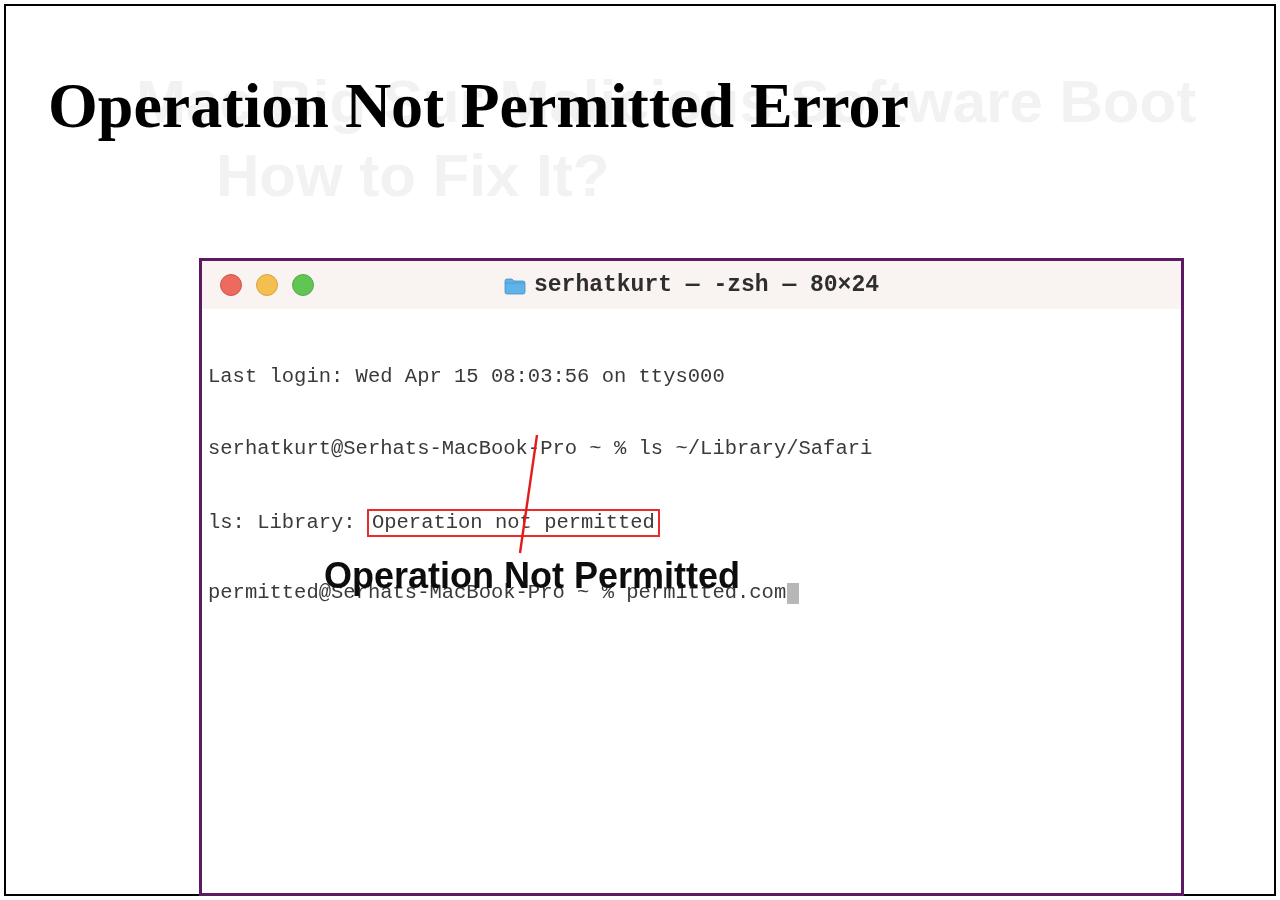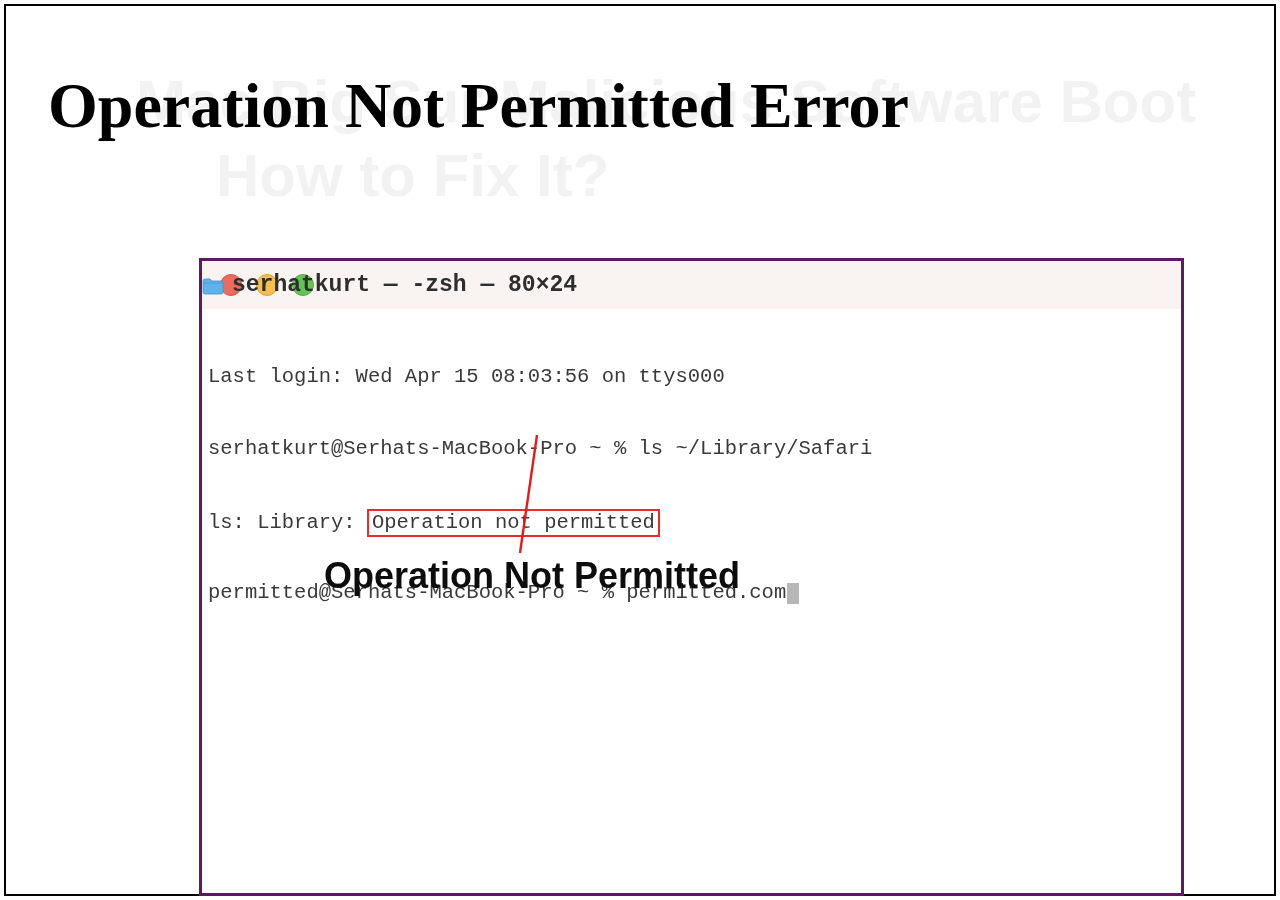--- a/index.html
+++ b/index.html
@@ -79,21 +79,21 @@
     }
     .dot-red { background: #ed6a5e; border: 1px solid #ce5347; }
     .dot-yellow { background: #f5bf4f; border: 1px solid #d6a243; }
     .dot-green { background: #61c554; border: 1px solid #57a94a; }
     .title-center {
       position: absolute;
       left: 0;
       right: 0;
       display: flex;
       align-items: center;
-      justify-content: flex-start;
+      justify-content: center;
       gap: 8px;
       font-family: Menlo, "Courier New", monospace;
       font-weight: 700;
       font-size: 23px;
       color: #2e2e2e;
       pointer-events: none;
     }
     .folder-icon {
       width: 22px;
       height: 18px;

